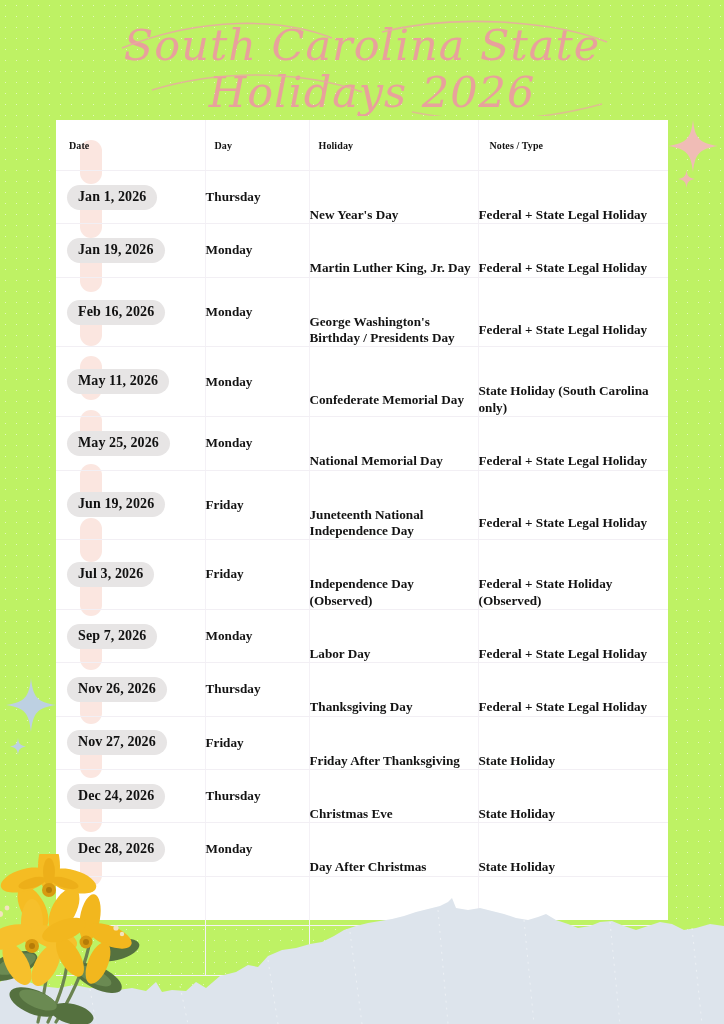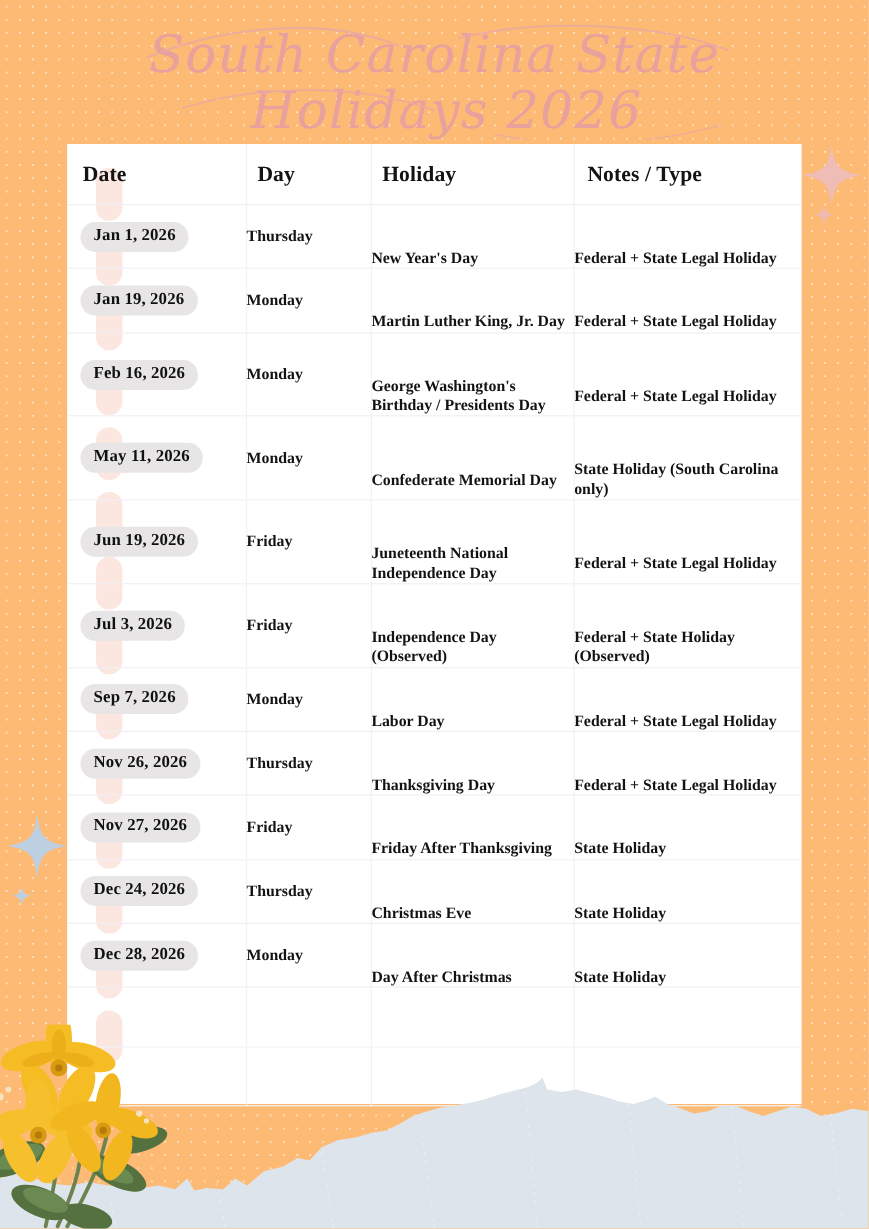--- a/index.html
+++ b/index.html
@@ -14,21 +14,21 @@
     background: #fdf1ed;
     position: relative;
   }
 
   
   #page {
     position: absolute;
     inset: 0;
     width: 724px;
     height: 1024px;
-    background: #fdba74;
+    background: #bef264;
     overflow: hidden;
   }
   
   #texture {
     position: absolute;
     inset: 0;
     background-image: radial-gradient(circle, rgba(255,255,255,0.55) 0.9px, transparent 1px);
     background-size: 11px 11px;
     pointer-events: none;
     z-index: 1;
@@ -113,21 +113,21 @@
     border-bottom: 1px solid #f2eff4;
     vertical-align: middle;
     padding: 0;
   }
   table.cal th:last-child, table.cal td:last-child { border-right: none; }
 
   thead th {
     height: 50px;
     text-align: left;
     font-weight: bold;
-    font-size: 18px;
+    font-size: 10px;
     color: #131313;
     letter-spacing: 0.1px;
   }
   th .hcell { padding-left: 13px; }
   thead th.h-date .hcell { padding-left: 13px; }
   thead th.h-day .hcell { padding-left: 9px; }
   thead th.h-hol .hcell { padding-left: 9px; }
   thead th.h-notes .hcell { padding-left: 11px; }
 
   tbody tr { height: 49.5px; }
@@ -273,20 +273,30 @@
             <td class="date-cell"><span class="date-pill">May 11, 2026</span></td>
             <td class="day-cell">Monday</td>
             <td class="hol-cell clip">
               <span class="clipbox">Confederate Memorial Day</span>
             </td>
             <td class="notes-cell clip">
               <span class="clipbox">State Holiday (South Carolina only)</span>
             </td>
           </tr>
           <tr>
+            <td class="date-cell"><span class="date-pill">May 25, 2026</span></td>
+            <td class="day-cell">Monday</td>
+            <td class="hol-cell clip">
+              <span class="clipbox">National Memorial Day</span>
+            </td>
+            <td class="notes-cell clip">
+              <span class="clipbox">Federal + State Legal Holiday</span>
+            </td>
+          </tr>
+          <tr>
             <td class="date-cell"><span class="date-pill">Jun 19, 2026</span></td>
             <td class="day-cell">Friday</td>
             <td class="hol-cell clip">
               <span class="clipbox">Juneteenth National Independence Day</span>
             </td>
             <td class="notes-cell clip">
               <span class="clipbox">Federal + State Legal Holiday</span>
             </td>
           </tr>
           <tr>

